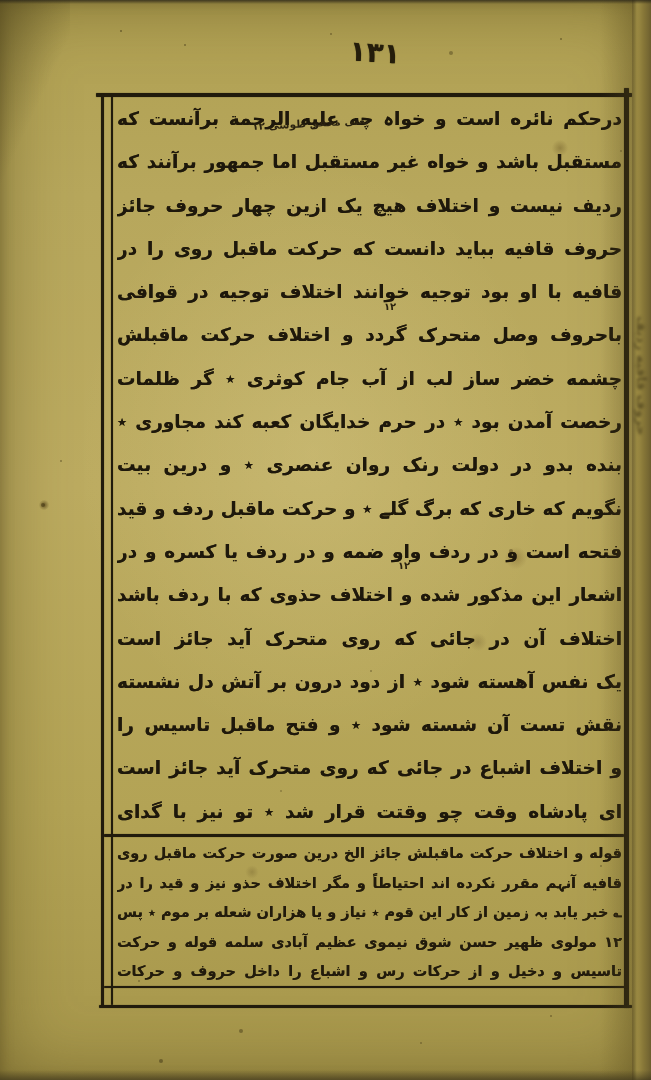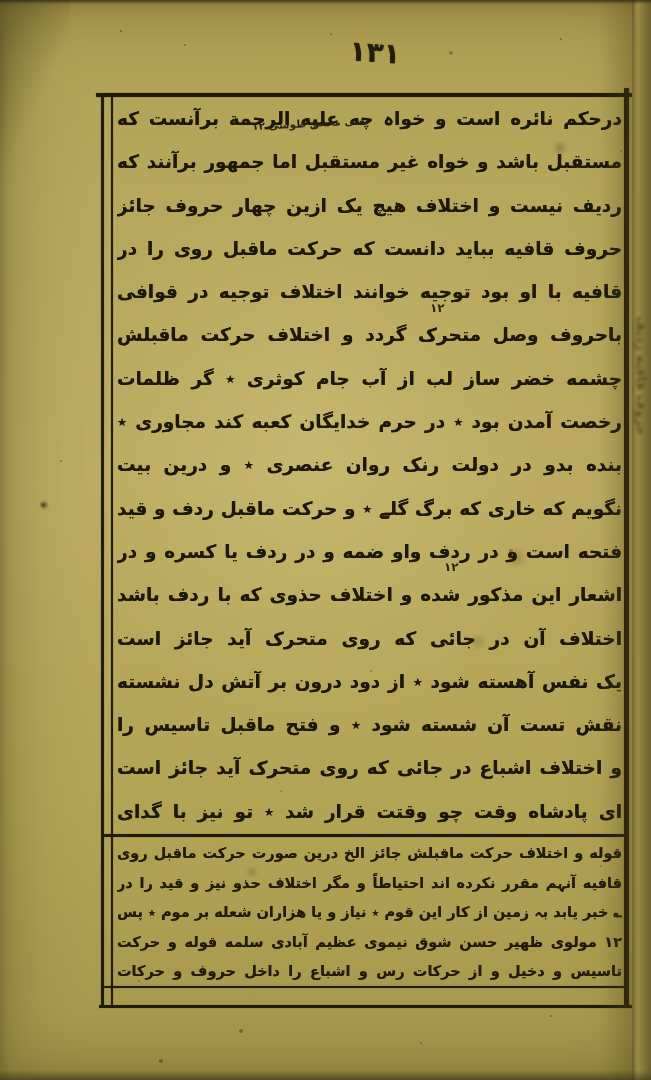--- a/index.html
+++ b/index.html
@@ -68,21 +68,21 @@
   .cline{
     direction:rtl;text-align:justify;text-align-last:justify;
     height:29.6px;line-height:29.6px;overflow:hidden;
     font-size:14.5px;font-weight:700;color:#221b0c;
     text-shadow:0 0 .5px rgba(30,24,9,.8);
   }
   .interlinear-note{
     position:absolute;left:252px;top:117px;direction:rtl;
     font-size:10.5px;font-weight:700;color:#2a2210;transform:rotate(-3deg);
   }
-  .siglum{position:absolute;direction:rtl;font-size:12px;font-weight:700;color:#2a2210;margin-left:46px;}
+  .siglum{position:absolute;direction:rtl;font-size:10px;font-weight:700;color:#2a2210;}
   .siglum-1{left:384px;top:301px;}
   .siglum-2{left:398px;top:560px;}
 </style>
 </head>
 <body>
 
 <div class="paper">
   <div class="speckles"></div>
   <div class="corner-wedge"></div>
 

